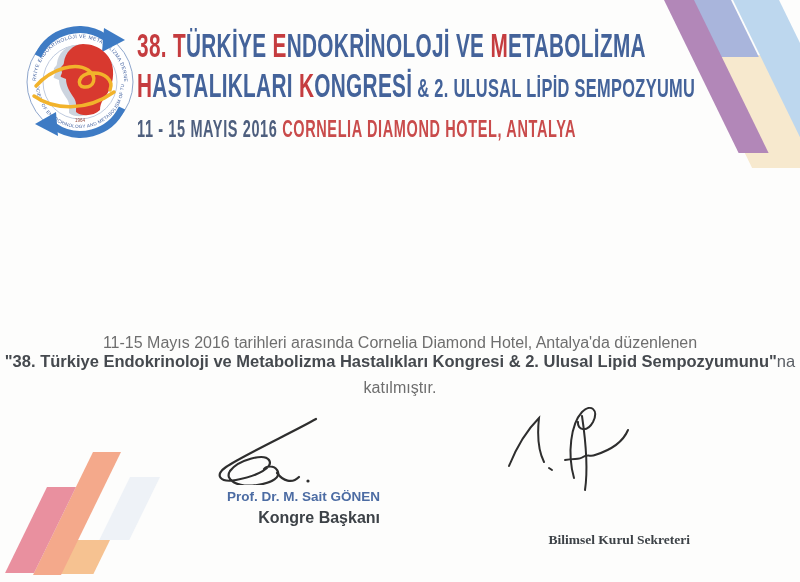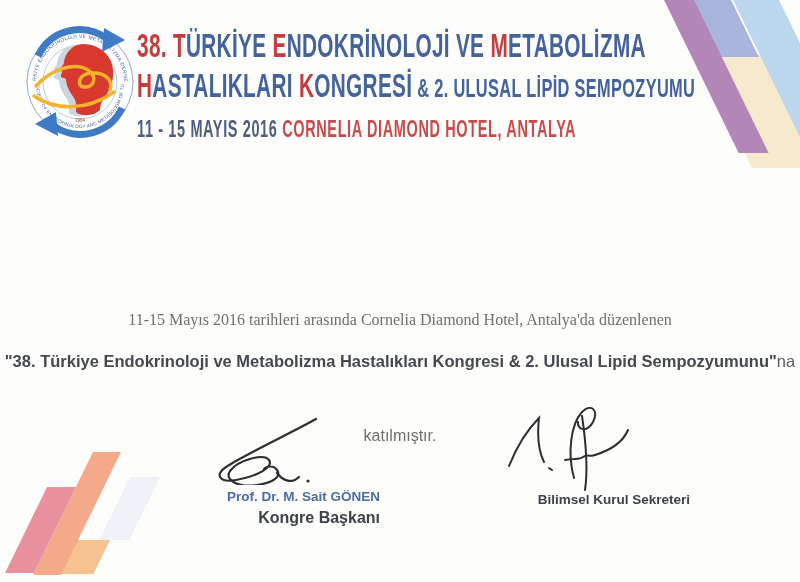--- a/index.html
+++ b/index.html
@@ -30,32 +30,32 @@
   .l2 .sub{font-size:26px;}
   .l3{top:116px;font-size:23px;letter-spacing:1px;}
   
   .name{
     position:absolute;left:0;top:246px;width:800px;text-align:center;
     font-family:"DejaVu Serif",serif;font-style:italic;
     font-size:40px;letter-spacing:3px;padding-left:14px;box-sizing:border-box;
   }
   
   .body-line{position:absolute;left:0;width:800px;text-align:center;}
-  .b1{top:311px;font-size:16px;font-family:Liberation Serif, serif;}
+  .b1{top:334px;font-size:16px;}
   .b2{top:352px;font-size:16.5px;}
-  .b3{top:379px;font-size:16px;margin-top:48px;}
+  .b3{top:379px;font-size:16px;}
   
   .sig{position:absolute;}
   .sig-left {left:200px;top:413px;width:130px;height:72px;}
   .sig-right{left:487px;top:400px;width:160px;height:92px;}
   .sig-block{position:absolute;text-align:right;font-weight:700;}
   .nb-left {left:140px;top:489px;width:240px;font-size:13.5px;}
   .rb-left {left:140px;top:509px;width:240px;font-size:16px;}
   .nb-right{left:440px;top:492px;width:250px;font-size:13.5px;}
-  .rb-right{left:440px;top:492px;width:250px;font-size:13.5px;}
+  .rb-right{left:440px;top:532px;width:250px;font-size:13.5px;font-family:Liberation Serif, serif;}
 </style>
 </head>
 <body>
 
 <div class="page">
 
   <div>
     <div class="stripe tr s-cream" style="background-color: rgb(247, 233, 206);"></div>
     <div class="stripe tr s-sky" style="background-color: rgb(189, 215, 238);"></div>
     <div class="stripe tr s-peri" style="background-color: rgb(169, 181, 220);"></div>

